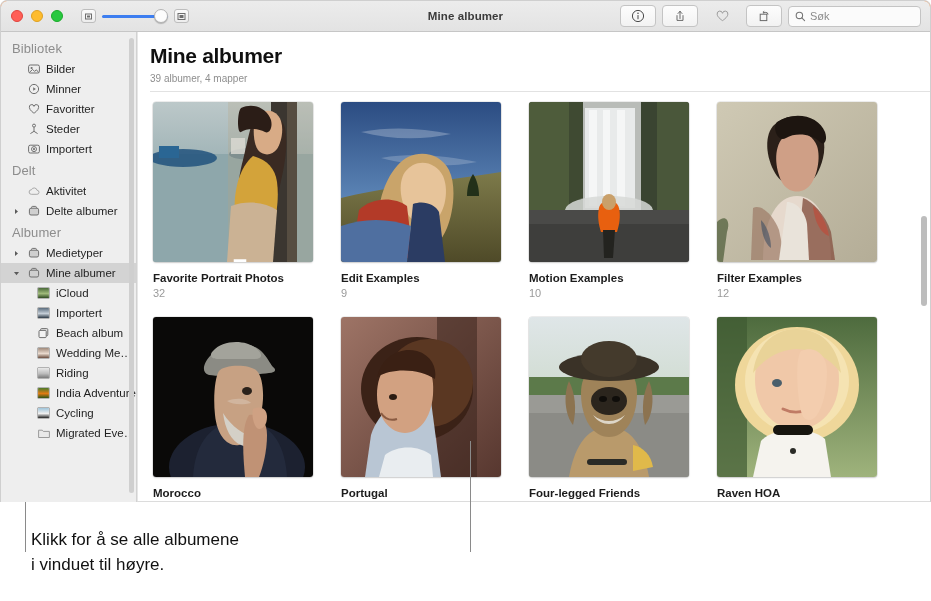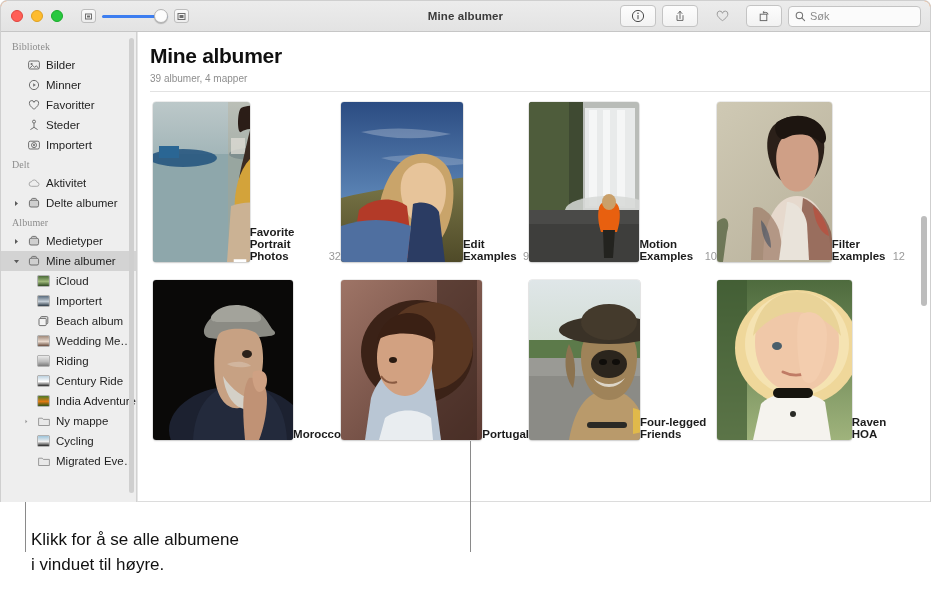--- a/index.html
+++ b/index.html
@@ -84,22 +84,22 @@
   
   .sidebar {
     position: relative;
     width: 136px; flex: 0 0 136px;
     background: #eeeeee;
     border-right: 1px solid #d2d2d2;
     padding-top: 5px;
     overflow: hidden;
   }
   .sb-group-title {
-    font-size: 10px; color: #8d8d8d; font-weight: 400;
-    padding: 4px 0 3px 11px; letter-spacing: .1px; font-family: Liberation Serif, serif;
+    font-size: 13px; color: #8d8d8d; font-weight: 400;
+    padding: 4px 0 3px 11px; letter-spacing: .1px;
   }
   .sb-item {
     display: flex; align-items: center;
     height: 20px; padding-left: 11px; gap: 5px;
     font-size: 11.5px; color: #1f1f1f;
     white-space: nowrap;
   }
   .sb-item.selected { background: #d3d3d3; }
   .sb-item .disc { width: 9px; flex: 0 0 9px; display: flex; align-items: center; justify-content: center; }
   .sb-item .ico { width: 15px; flex: 0 0 15px; display: flex; align-items: center; justify-content: center; }
@@ -121,21 +121,21 @@
   .main-title { font-size: 21px; font-weight: 700; color: #101010; letter-spacing: -.3px; }
   .main-sub { font-size: 10px; color: #8e8e8e; margin-top: 5px; }
   .head-rule { margin-top: 7px; height: 1px; background: #e2e2e2; }
 
   .grid {
     display: grid;
     grid-template-columns: repeat(4, 188px);
     padding: 10px 0 0 16px;
     row-gap: 18px;
   }
-  .album { width: 188px; display: flex; align-items: flex-end; }
+  .album { width: 188px; display: flex; flex-direction: column; align-items: flex-start; }
   .album-thumb {
     position: relative;
     width: 160px; height: 160px; border-radius: 3px;
     overflow: hidden;
     box-shadow: 0 0 0 .5px rgba(0,0,0,.14), 0 1px 2px rgba(0,0,0,.14);
   }
   .album-thumb svg { display: block; width: 160px; height: 160px; }
   .smart-badge {
     position: absolute; left: 7px; bottom: 7px;
     width: 14px; height: 14px;
@@ -417,59 +417,30 @@
                   <rect width="13" height="12" fill="url(#gthumbriding)"></rect>
                 </svg>
               </span>
               <span class="lbl">Riding</span>
             </div>
             <div class="sb-item child">
               <span class="disc"></span>
               <span class="ico">
                 <svg class="thumb-ico" viewBox="0 0 13 12" width="13" height="12">
                   <defs>
-                    <linearGradient id="gthumbcentury" x1="0" y1="0" x2="0" y2="1">
-                      <stop offset="0%" stop-color="#bcd0de"></stop>
-                      <stop offset="55%" stop-color="#ffffff"></stop>
-                      <stop offset="100%" stop-color="#2b2b2b"></stop>
-                    </linearGradient>
-                  </defs>
-                  <rect width="13" height="12" fill="url(#gthumbcentury)"></rect>
-                </svg>
-              </span>
-              <span class="lbl">Century Ride</span>
-            </div>
-            <div class="sb-item child">
-              <span class="disc"></span>
-              <span class="ico">
-                <svg class="thumb-ico" viewBox="0 0 13 12" width="13" height="12">
-                  <defs>
                     <linearGradient id="gthumbindia" x1="0" y1="0" x2="0" y2="1">
                       <stop offset="0%" stop-color="#4b7a2a"></stop>
                       <stop offset="55%" stop-color="#e07a12"></stop>
                       <stop offset="100%" stop-color="#2e5416"></stop>
                     </linearGradient>
                   </defs>
                   <rect width="13" height="12" fill="url(#gthumbindia)"></rect>
                 </svg>
               </span>
               <span class="lbl">India Adventure</span>
-            </div>
-            <div class="sb-item child">
-              <span class="disc">
-                <svg width="5" height="5" viewBox="0 0 5 5">
-                  <path d="M1.4 .8 3.4 2.5 1.4 4.2z" fill="#9a9a9a"></path>
-                </svg>
-              </span>
-              <span class="ico">
-                <svg width="14" height="14" viewBox="0 0 14 14">
-                  <path d="M1.6 4.2h3.7l1 1.2h6.1v6.1H1.6z" fill="#e9e9e9" stroke="#9a9a9a" stroke-width="1"></path>
-                </svg>
-              </span>
-              <span class="lbl">Ny mappe</span>
             </div>
             <div class="sb-item child">
               <span class="disc"></span>
               <span class="ico">
                 <svg class="thumb-ico" viewBox="0 0 13 12" width="13" height="12">
                   <defs>
                     <linearGradient id="gthumbcycling" x1="0" y1="0" x2="0" y2="1">
                       <stop offset="0%" stop-color="#9ec4da"></stop>
                       <stop offset="55%" stop-color="#efefef"></stop>
                       <stop offset="100%" stop-color="#232323"></stop>

